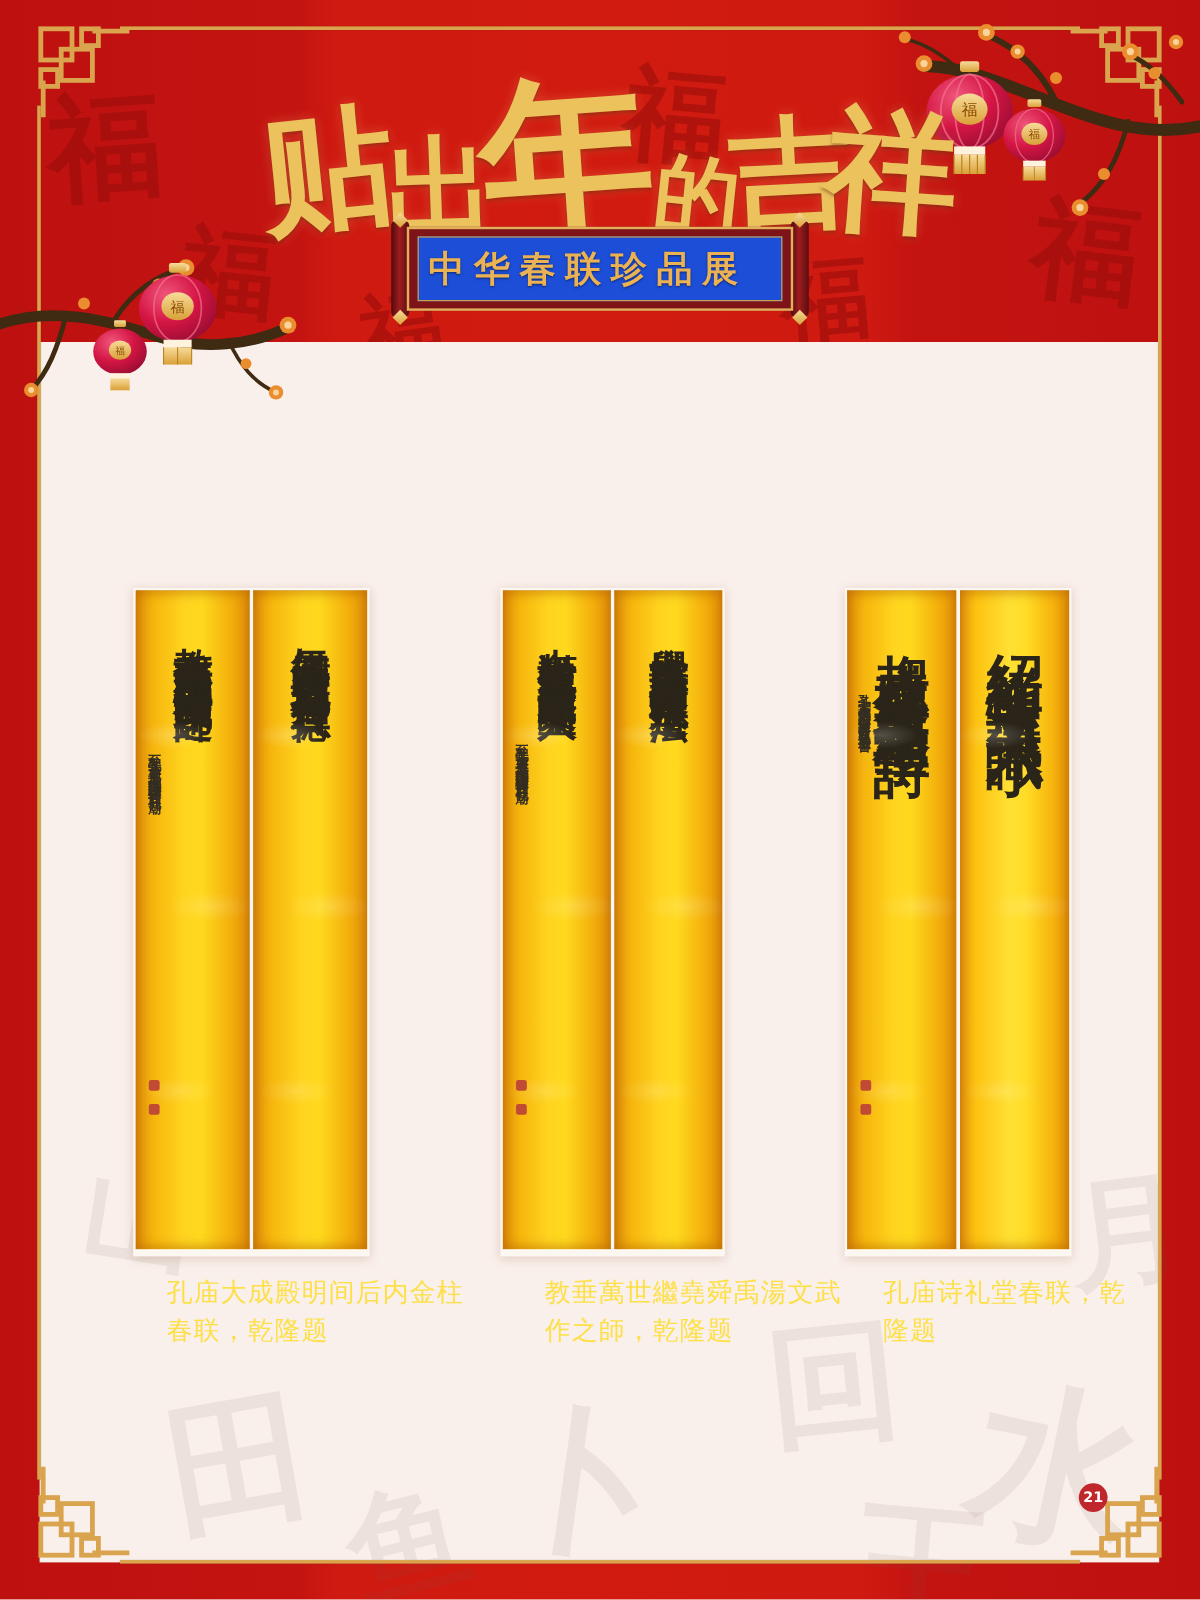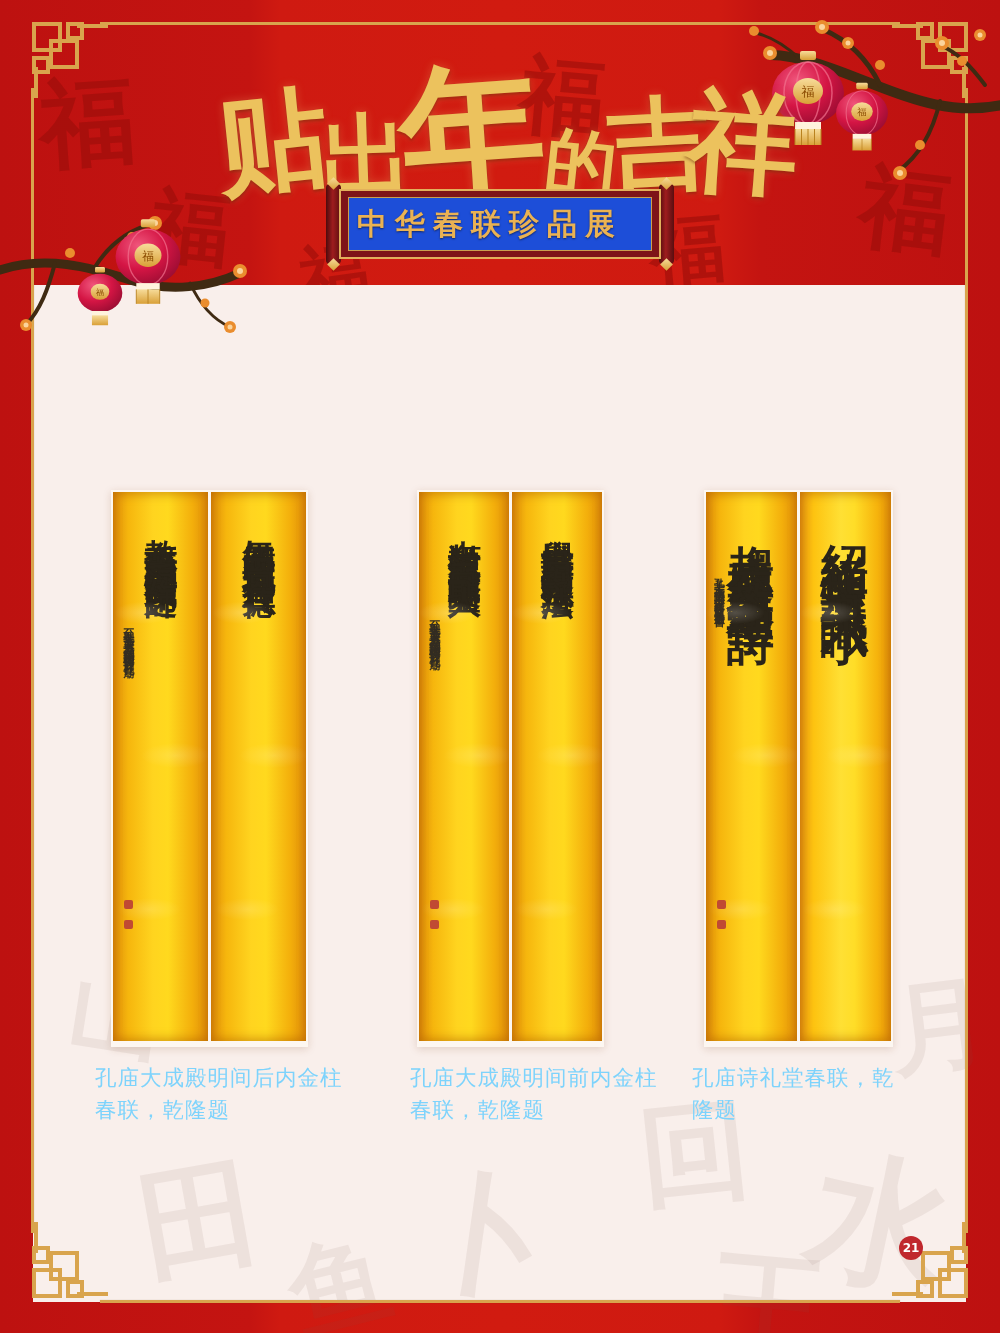--- a/index.html
+++ b/index.html
@@ -81,22 +81,22 @@
     position:absolute;left:7px;writing-mode:vertical-rl;text-orientation:upright;
     color:#332d22;font-weight:600;z-index:2;
     font-family:"DejaVu Serif","Liberation Serif",serif;
   }
   .p12 .sig{top:128px;font-size:11px;letter-spacing:2px;height:300px;}
   .p3 .sig{top:78px;font-size:10.5px;letter-spacing:2px;height:340px;}
   .seal{position:absolute;left:11px;width:9px;height:9px;background:#c04a33;border-radius:2px;z-index:2;}
   .seal.s1{top:408px;} .seal.s2{top:428px;}
   
   .caption{
-    position:absolute;top:1062px;color:#7dd3fc;font-size:21.5px;line-height:1.5;
-    letter-spacing:1px;font-weight:500;
+    position:absolute;top:1062px;color:#fde047;font-size:21.5px;line-height:1.5;
+    letter-spacing:1px;font-weight:500;margin-left:44px;
   }
   
   .badge{
     position:absolute;left:899px;top:1236px;width:24px;height:24px;border-radius:50%;
     background:#c0272d;color:#fff;font-size:12px;font-weight:700;
     display:flex;align-items:center;justify-content:center;
   }
   .deco{position:absolute;pointer-events:none;}
 </style>
 </head>
@@ -330,21 +330,21 @@
     <div class="strip" style="width:90px;">
       <div class="sig" style="top:120px;">至聖孔子裔胄七十五代孫闕里祥珂於四月孔廟</div>
       <div class="seal s1"></div>
       <div class="seal s2"></div>
       <div class="vmain">出類拔萃河海泰山麟鳳莫喻聖人</div>
     </div>
     <div class="strip" style="width:90px;">
       <div class="vmain">覺世牖民詩書易象春秋永垂道法</div>
     </div>
   </div>
-  <div class="caption" style="left:410px;width:250px;">孔庙大成殿明间前内金柱春联，乾隆题</div>
+  <div class="caption" style="left:410px;width:250px;">教垂萬世繼堯舜禹湯文武作之師，乾隆题</div>
 
   <div class="pair p3" style="left:704px;">
     <div class="strip" style="width:91px;">
       <div class="sig">孔子七十五代孫闕里世家祥珂於曲阜孔廟敬書</div>
       <div class="seal s1"></div>
       <div class="seal s2"></div>
       <div class="vmain">趨庭傳至教學禮學詩</div>
     </div>
     <div class="strip bright" style="width:91px;">
       <div class="vmain">紹緒仰斯文識大識小</div>

